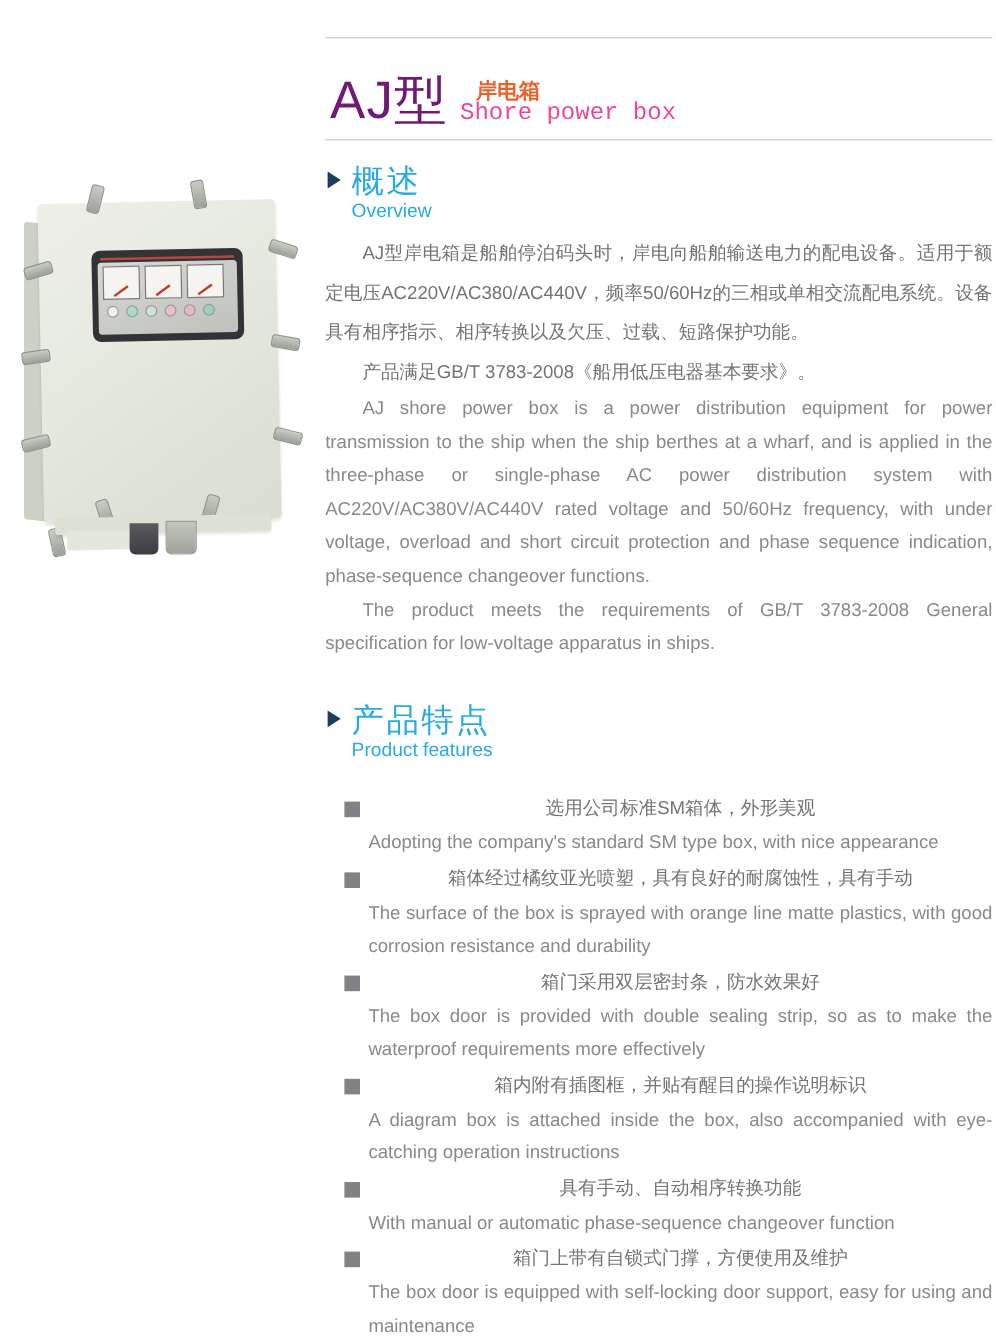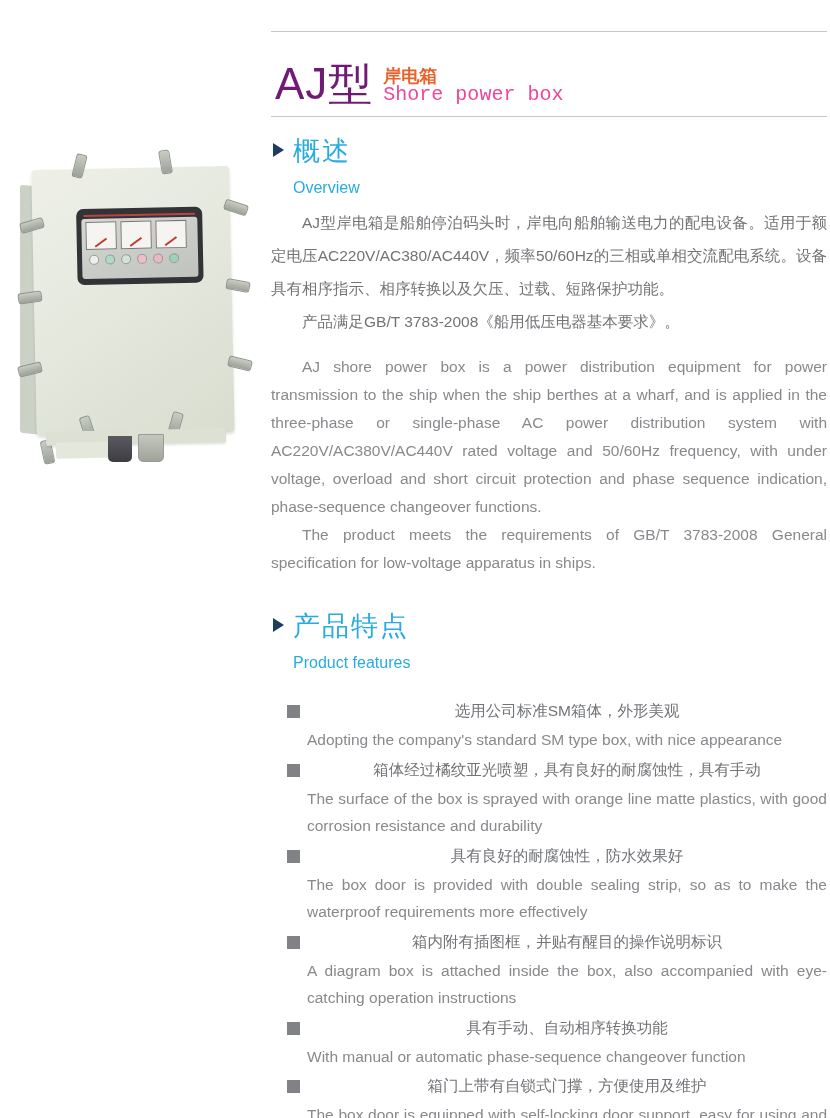--- a/index.html
+++ b/index.html
@@ -6,35 +6,35 @@
   body{width:830px;height:1118px;position:relative;font-family:"Liberation Sans","DejaVu Sans",sans-serif;overflow:hidden;}
 
   
   .col{position:absolute;left:271px;top:0;width:556px;}
   .rule{height:1px;background:#c6c7c8;width:100%;}
   .rule.top{margin-top:31px;}
 
   .hdr{display:flex;align-items:flex-end;padding:14px 0 10px 4px;height:60px;}
   .hdr .model{color:#701a75;font-size:44px;line-height:44px;letter-spacing:1px;}
   .hdr .sub{margin-left:10px;padding-bottom:2px;}
-  .hdr .sub .cn{color:#e8632c;font-size:18px;font-weight:bold;line-height:20px;}
+  .hdr .sub .cn{color:#e8632c;font-size:18px;font-weight:bold;line-height:20px;margin-left:13px;}
   .hdr .sub .en{color:#ec4899;font-size:20px;line-height:18px;font-family:Liberation Mono, monospace;}
 
   .sec-head{position:relative;padding-left:22px;}
   .sec-head .tri{position:absolute;left:2px;top:7px;width:0;height:0;
     border-left:11px solid #1d3d5f;border-top:7px solid transparent;border-bottom:7px solid transparent;}
   .sec-head .cn{color:#29abe2;font-size:27px;line-height:30px;font-weight:normal;letter-spacing:2px;}
-  .sec-head .en{color:#29abe2;font-size:16px;line-height:19px;margin-top:12px;}
+  .sec-head .en{color:#29abe2;font-size:16px;line-height:19px;margin-top:1px;}
 
   .cn-p{color:#717377;font-size:15.5px;line-height:33px;text-align:justify;text-indent:2em;margin:0;}
   .en-p{color:#87898c;font-size:15.5px;line-height:28px;text-align:justify;text-indent:2em;margin:0;}
 
   #overview{margin-top:19px;}
   #overview .cn-block{margin-top:9px;}
-  #overview .en-block{margin-top:15px;}
+  #overview .en-block{}
 
   #features{margin-top:34px;}
   .feat-list{margin-top:24px;padding-left:16px;}
   .feat-cn{position:relative;color:#717377;font-size:15.5px;line-height:30px;text-align:center;padding-left:20px;margin:0;}
   .feat-cn .sq{position:absolute;left:0;top:9px;width:13px;height:13px;background:#808285;}
   .feat-en{color:#87898c;font-size:15.5px;line-height:27.5px;text-align:justify;padding-left:20px;margin:0 0 1px 0;}
 
   
   .photo{position:absolute;left:12px;top:158px;width:250px;height:310px;}
   .box-side{position:absolute;left:8px;top:28px;width:26px;height:248px;background:#ccd1c6;transform:skewY(6deg);border-radius:3px;}
@@ -142,21 +142,21 @@
           <p class="feat-cn"><span class="sq"></span><span>选用公司标准SM箱体，外形美观</span></p>
           <p class="feat-en">Adopting the company's standard SM type box, with nice appearance</p>
         </div>
 
         <div class="feat-item">
           <p class="feat-cn"><span class="sq"></span><span>箱体经过橘纹亚光喷塑，具有良好的耐腐蚀性，具有手动</span></p>
           <p class="feat-en">The surface of the box is sprayed with orange line matte plastics, with good corrosion resistance and durability</p>
         </div>
 
         <div class="feat-item">
-          <p class="feat-cn"><span class="sq"></span><span>具有良好的耐腐蚀性，防水效果好</span></p>
+          <p class="feat-cn"><span class="sq"></span><span>箱门采用双层密封条，防水效果好</span></p>
           <p class="feat-en">The box door is provided with double sealing strip, so as to make the waterproof requirements more effectively</p>
         </div>
 
         <div class="feat-item">
           <p class="feat-cn"><span class="sq"></span><span>箱内附有插图框，并贴有醒目的操作说明标识</span></p>
           <p class="feat-en">A diagram box is attached inside the box, also accompanied with eye-catching operation instructions</p>
         </div>
 
         <div class="feat-item">
           <p class="feat-cn"><span class="sq"></span><span>具有手动、自动相序转换功能</span></p>

